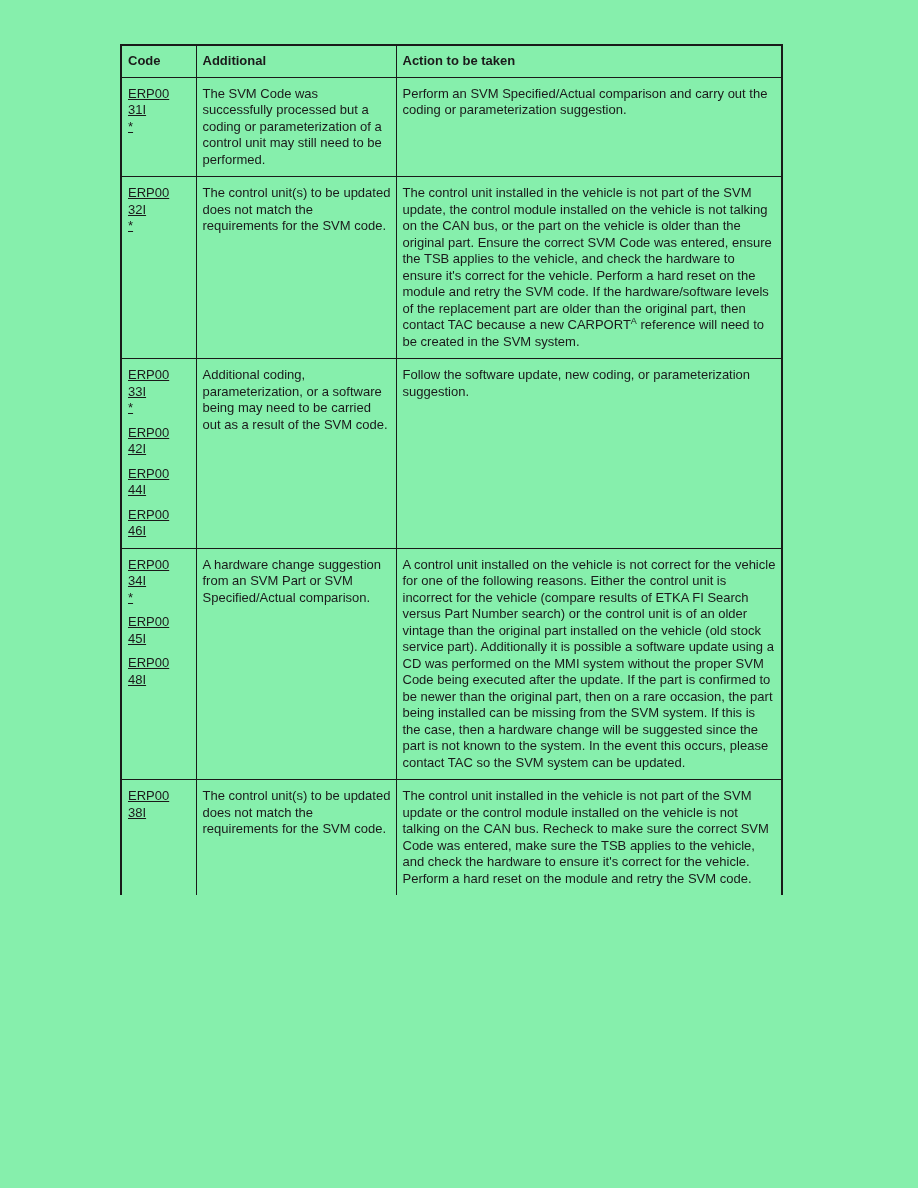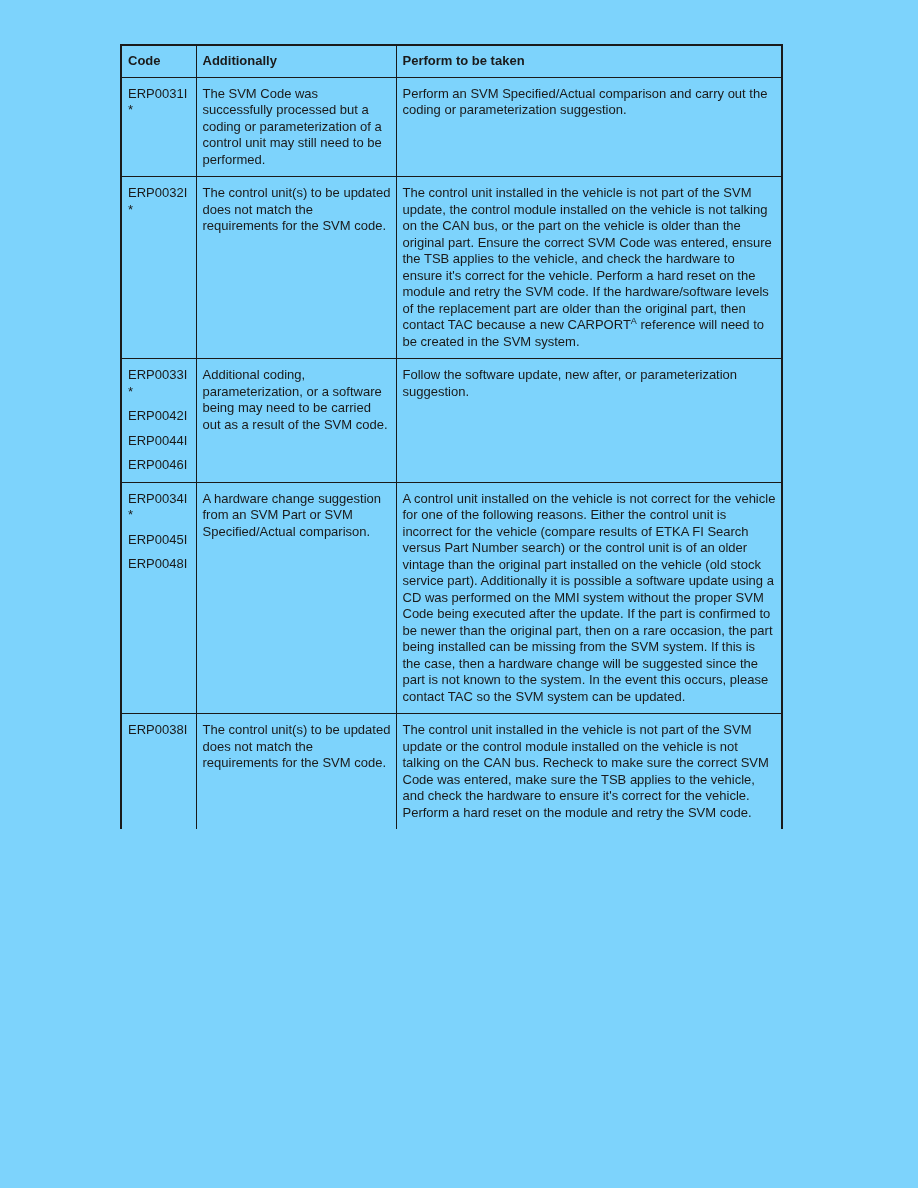--- a/index.html
+++ b/index.html
@@ -4,21 +4,21 @@
 <style>
   html, body {
     margin: 0;
     padding: 0;
     background: #ffffff;
   }
   .page {
     position: relative;
     width: 918px;
     height: 1188px;
-    background: #7dd3fc;
+    background: #86efac;
     font-family: "Liberation Sans", sans-serif;
     color: #1a1a1a;
     overflow: hidden;
   }
   table.erp-table {
     position: absolute;
     left: 120px;
     top: 44px;
     width: 661px;
     table-layout: fixed;
@@ -42,21 +42,22 @@
     font-weight: bold;
     padding-top: 7px;
     padding-bottom: 7px;
     vertical-align: middle;
   }
   tr:last-child td {
     border-bottom: none; 
   }
   .code-par {
     white-space: pre-line;
-    margin: 0 0 8px 0;
+    margin: 0 16px 8px 0;
+    text-decoration: underline;
   }
   .code-par:last-child { margin-bottom: 0; }
   sup {
     font-size: 9px;
     line-height: 0;
     vertical-align: super;
   }
 </style>
 </head>
 <body>
@@ -64,22 +65,22 @@
 <div class="page">
   <table class="erp-table">
     <colgroup>
       <col class="col-code">
       <col class="col-desc">
       <col class="col-action">
     </colgroup>
     <thead>
       <tr>
         <th>Code</th>
-        <th>Additionally</th>
-        <th>Perform to be taken</th>
+        <th>Additional</th>
+        <th>Action to be taken</th>
       </tr>
     </thead>
     <tbody>
         <tr>
           <td>
             <div class="code-par">ERP0031I
 *</div>
           </td>
           <td>The SVM Code was successfully processed but a coding or parameterization of a control unit may still need to be performed.</td>
           <td>Perform an SVM Specified/Actual comparison and carry out the coding or parameterization suggestion.</td>
@@ -94,21 +95,21 @@
         </tr>
         <tr>
           <td>
             <div class="code-par">ERP0033I
 *</div>
             <div class="code-par">ERP0042I</div>
             <div class="code-par">ERP0044I</div>
             <div class="code-par">ERP0046I</div>
           </td>
           <td>Additional coding, parameterization, or a software being may need to be carried out as a result of the SVM code.</td>
-          <td>Follow the software update, new after, or parameterization suggestion.</td>
+          <td>Follow the software update, new coding, or parameterization suggestion.</td>
         </tr>
         <tr>
           <td>
             <div class="code-par">ERP0034I
 *</div>
             <div class="code-par">ERP0045I</div>
             <div class="code-par">ERP0048I</div>
           </td>
           <td>A hardware change suggestion from an SVM Part or SVM Specified/Actual comparison.</td>
           <td>A control unit installed on the vehicle is not correct for the vehicle for one of the following reasons. Either the control unit is incorrect for the vehicle (compare results of ETKA FI Search versus Part Number search) or the control unit is of an older vintage than the original part installed on the vehicle (old stock service part). Additionally it is possible a software update using a CD was performed on the MMI system without the proper SVM Code being executed after the update. If the part is confirmed to be newer than the original part, then on a rare occasion, the part being installed can be missing from the SVM system. If this is the case, then a hardware change will be suggested since the part is not known to the system.  In the event this occurs, please contact TAC so the SVM system can be updated.</td>

